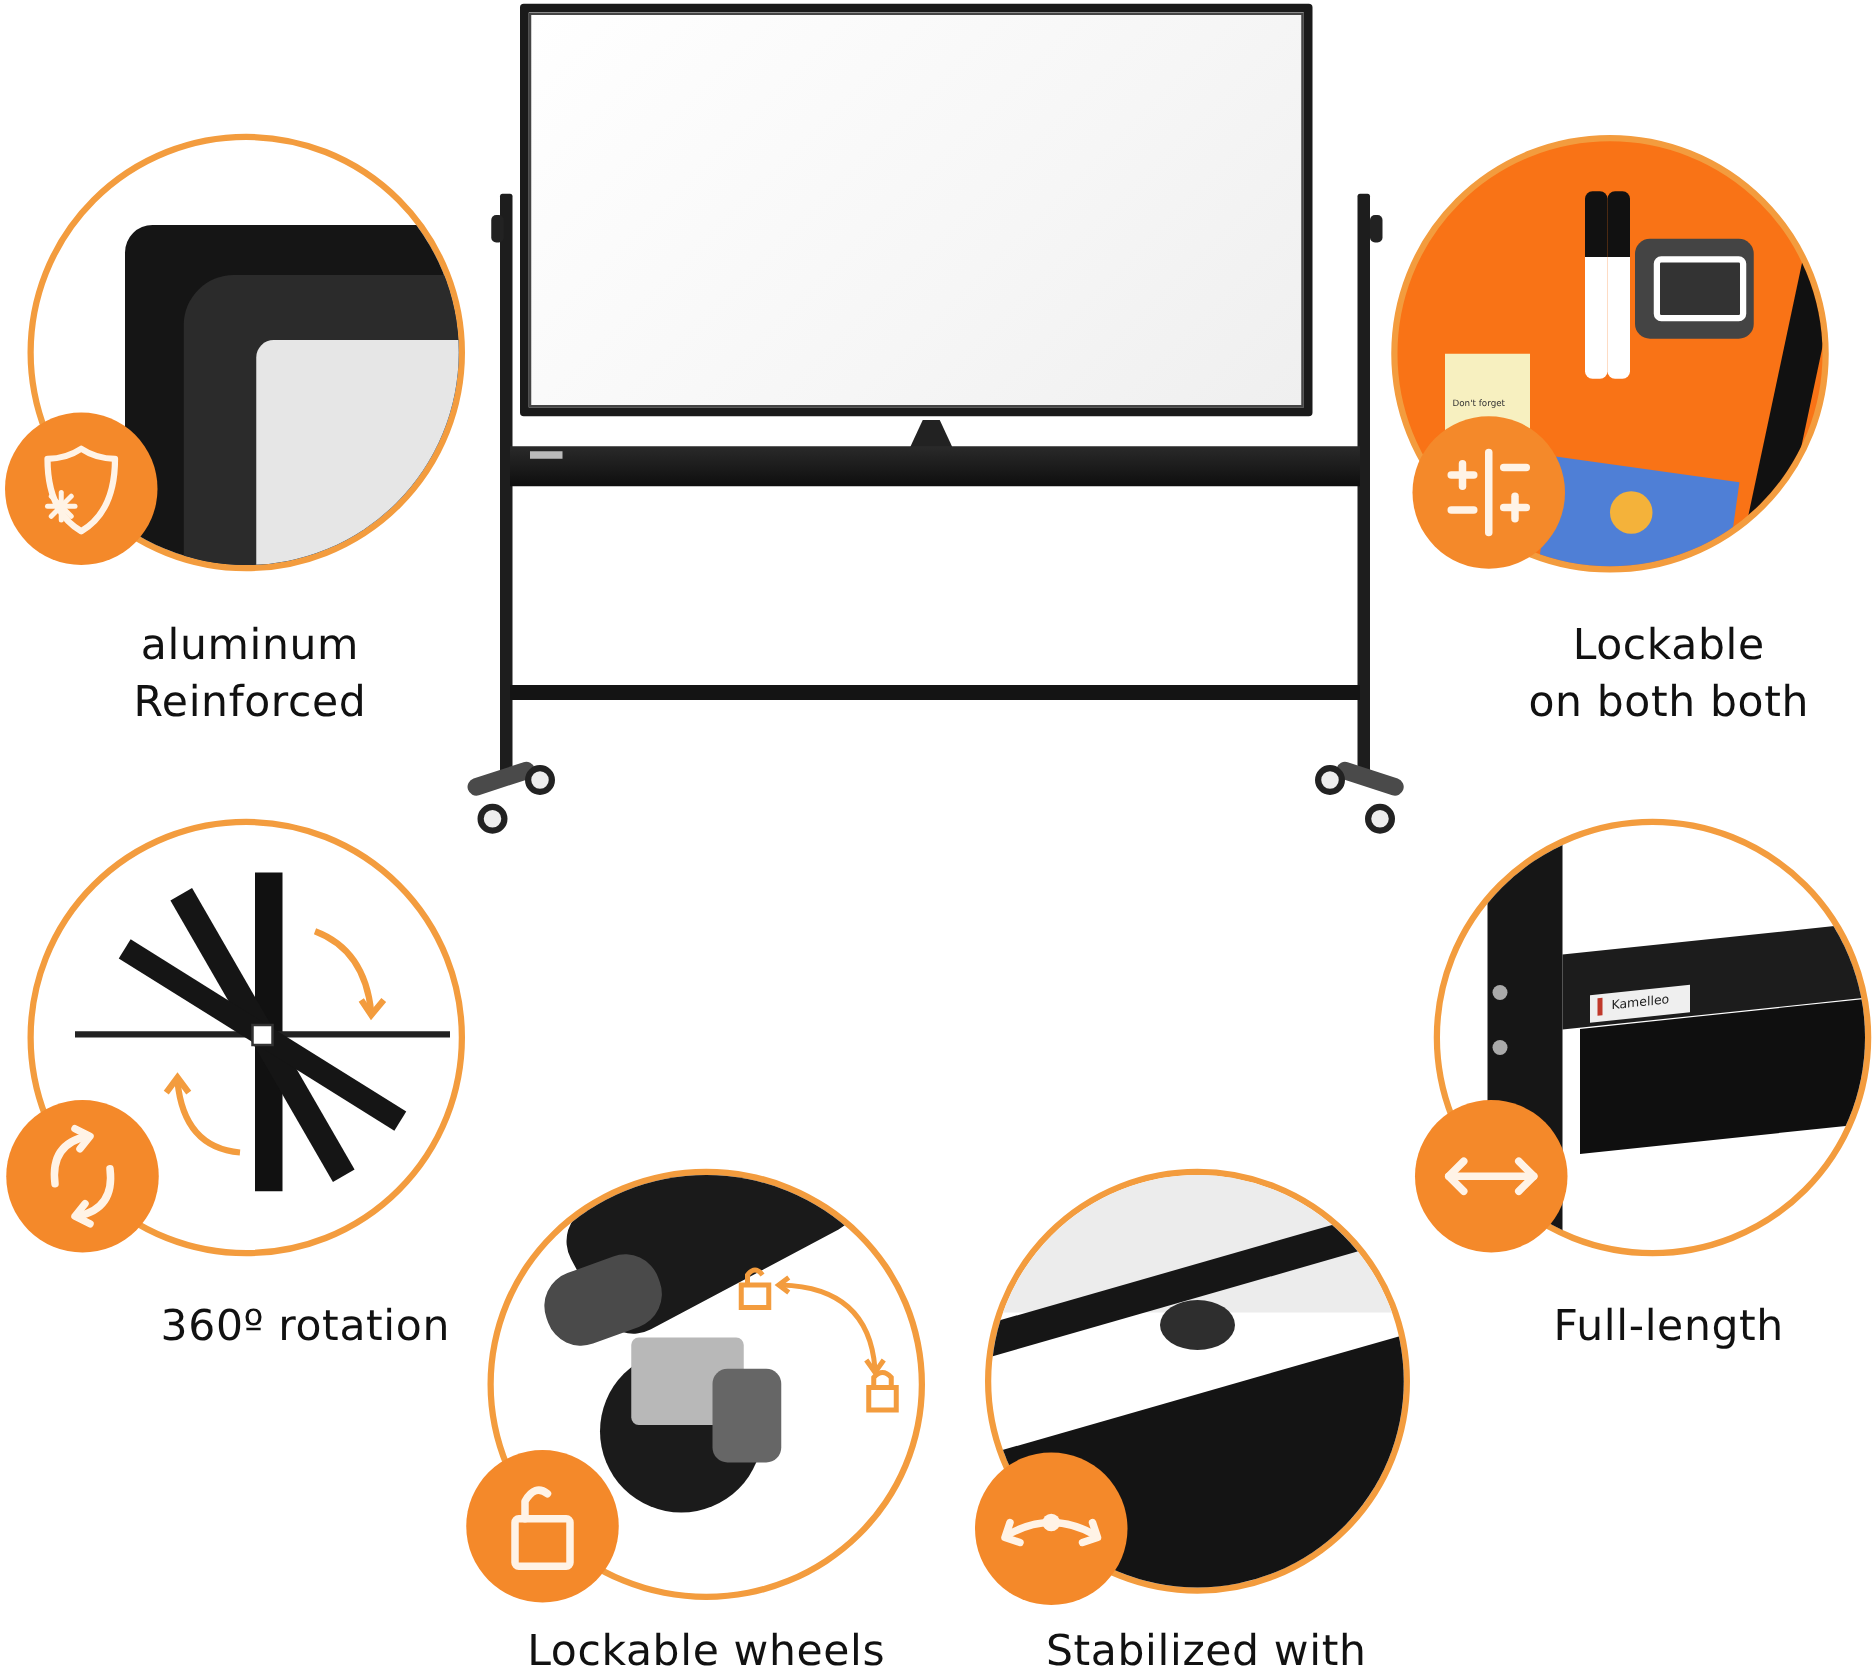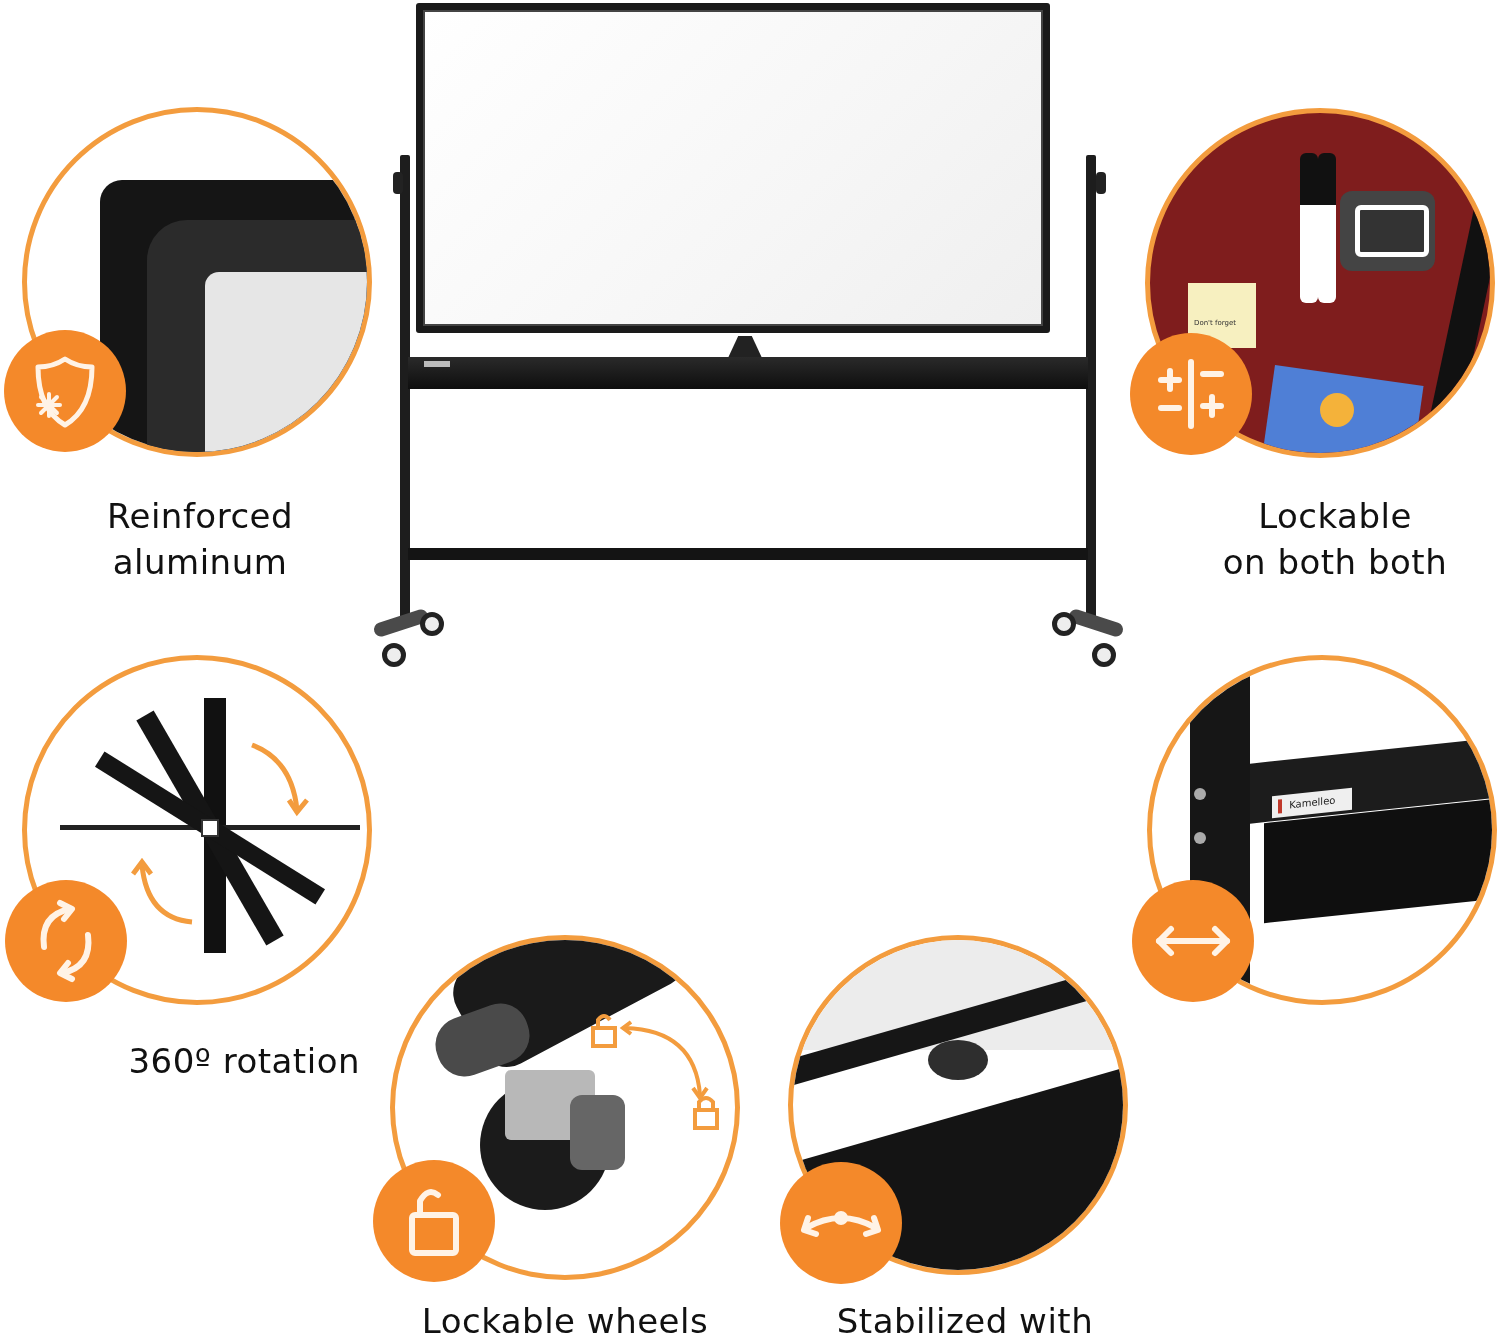--- a/index.html
+++ b/index.html
@@ -76,27 +76,27 @@
       <path d="M35 6 C44 12 54 14 62 14 C62 44 52 62 35 72 C18 62 8 44 8 14 C16 14 26 12 35 6 Z" fill="none" stroke="#fff3e6" stroke-width="5" stroke-linejoin="round"></path>
       <g stroke="#fff3e6" stroke-width="4" stroke-linecap="round">
         <line x1="8" y1="52" x2="30" y2="52"></line>
           <line x1="19" y1="41" x2="19" y2="63"></line>
         <line x1="11" y1="44" x2="27" y2="60"></line>
           <line x1="27" y1="44" x2="11" y2="60"></line>
       </g>
     </svg>
   </div>
   <div class="caption" style="left:40px; top:493px; width:320px;">
+    <div>aluminum</div>
     <div>Reinforced</div>
-    <div>aluminum</div>
-  </div>
-</div>
-
-<div>
-  <div class="feature-ring" style="left:1145px; top:108px; width:350px; height:350px; background:#7f1d1d;">
+  </div>
+</div>
+
+<div>
+  <div class="feature-ring" style="left:1113px; top:108px; width:350px; height:350px; background:#f97316;">
     <div class="abs" style="left:190px; top:78px; width:95px; height:80px; background:#444; border-radius:12px;"></div>
     <div class="abs" style="left:205px; top:92px; width:64px; height:42px; background:#333; border:5px solid #fff; border-radius:6px;"></div>
     <div class="abs" style="left:150px; top:40px; width:18px; height:150px; background:linear-gradient(#111 0 35%, #fff 35%); border-radius:6px;"></div>
     <div class="abs" style="left:168px; top:40px; width:18px; height:150px; background:linear-gradient(#111 0 35%, #fff 35%); border-radius:6px;"></div>
     <div class="abs" style="left:38px; top:170px; width:68px; height:65px; background:#f7f0c0;">
       <span style="font-size:7px; position:absolute; left:6px; top:36px; color:#333;">Don't forget</span>
     </div>
     <div class="abs" style="left:118px; top:262px; width:150px; height:90px; background:#4f7fd6; transform:rotate(8deg);"></div>
     <div class="abs" style="left:170px; top:280px; width:34px; height:34px; background:#f4b23a; border-radius:50%;"></div>
     <div class="abs" style="left:300px; top:80px; width:30px; height:260px; background:#111; transform:rotate(12deg);"></div>
@@ -164,20 +164,21 @@
   <div class="badge" style="left:1132px; top:880px;">
     <svg width="84" height="40" viewBox="0 0 84 40">
       <g stroke="#fff3e6" stroke-width="6" stroke-linecap="round" stroke-linejoin="round" fill="none">
         <line x1="8" y1="20" x2="76" y2="20"></line>
         <path d="M 20 8 L 8 20 L 20 32"></path>
           <path d="M 64 8 L 76 20 L 64 32"></path>
       </g>
     </svg>
   </div>
   <div class="caption" style="left:1170px; top:1038px; width:330px;">
+    <div>Full-length</div>
   </div>
 </div>
 
 <div>
   <div class="feature-ring" style="left:390px; top:935px; width:350px; height:345px;">
     <div class="abs" style="left:60px; top:-20px; width:230px; height:110px; background:#1a1a1a; border-radius:30px; transform:rotate(-28deg);"></div>
     <div class="abs" style="left:40px; top:70px; width:95px; height:60px; background:#4a4a4a; border-radius:28px; transform:rotate(-20deg);"></div>
     <div class="abs" style="left:85px; top:140px; width:130px; height:130px; background:#1b1b1b; border-radius:50%;"></div>
     <div class="abs" style="left:110px; top:130px; width:90px; height:70px; background:#b8b8b8; border-radius:6px;"></div>
     <div class="abs" style="left:175px; top:155px; width:55px; height:75px; background:#666; border-radius:12px;"></div>

